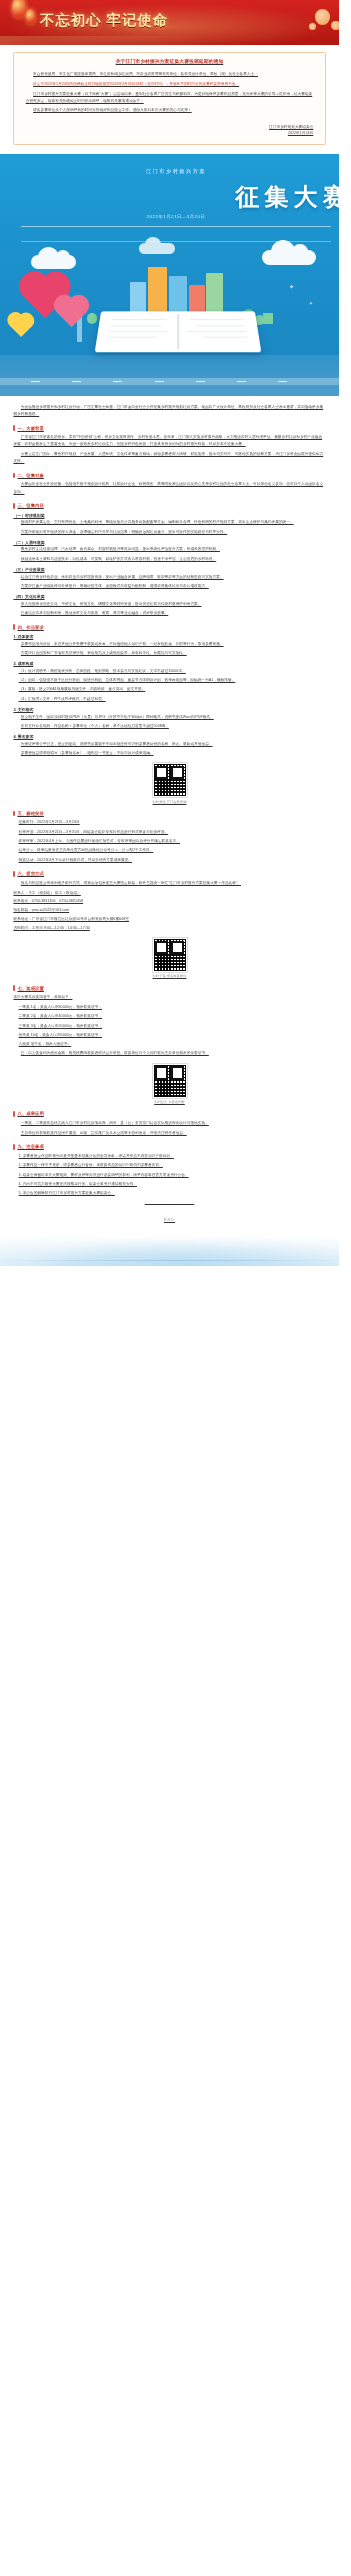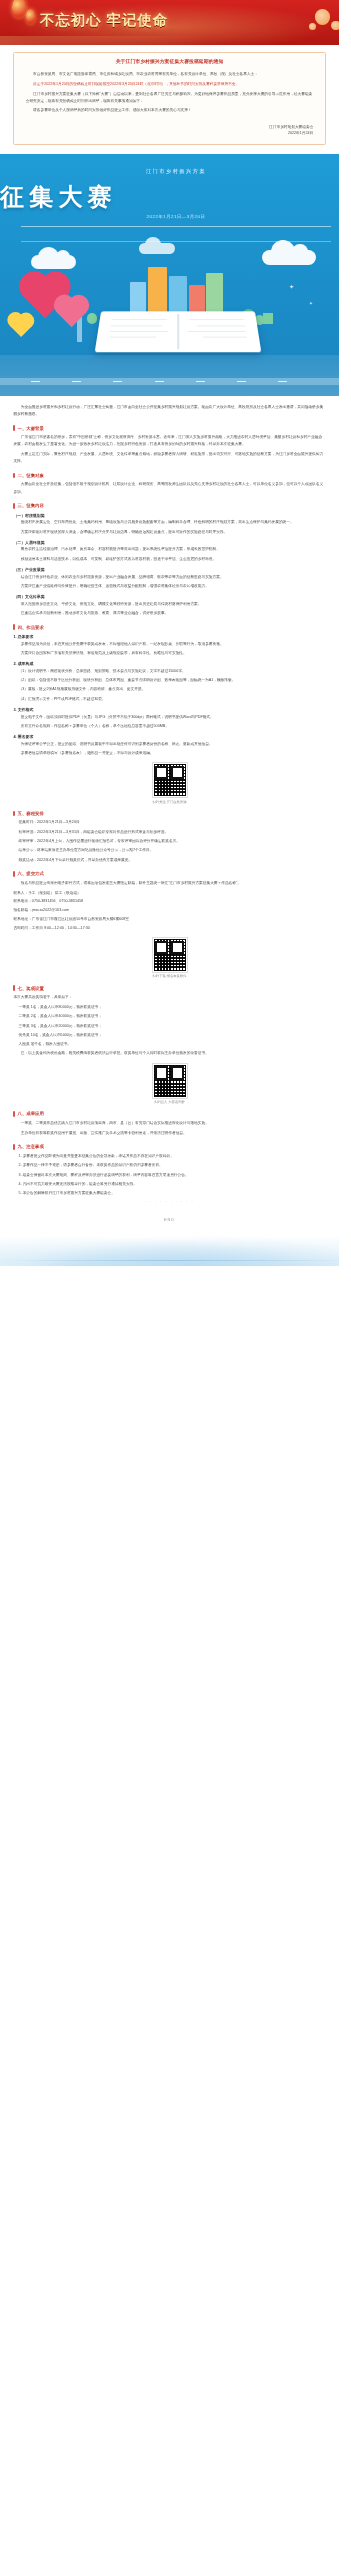--- a/index.html
+++ b/index.html
@@ -3,21 +3,21 @@
 <meta charset="utf-8">
 <style>
   * { box-sizing: border-box; }
   html, body { margin: 0; padding: 0; }
   body {
     width: 352px;
     background: #ffffff;
     font-family: "Liberation Sans", sans-serif;
     color: #333;
   }
-  .page { width: 339px; position: relative; overflow: hidden; }
+  .page { width: 339px; position: relative; overflow: hidden; text-decoration: underline; }
 
   
   .top-banner {
     position: relative;
     width: 352px;
     height: 45px;
     background: linear-gradient(180deg, #d4231f 0%, #b01610 100%);
     overflow: hidden;
   }
   .top-banner .glow {
@@ -86,21 +86,21 @@
     width: 352px;
     height: 242px;
     background: linear-gradient(180deg,#1f9cd6 0%, #1b8ec9 55%, #1a84bf 100%);
     overflow: hidden;
   }
   .hero .sub {
     position: absolute; top: 13.4px; left: 0; right: 0; text-align: center;
     color: #e8f6ff; font-size: 5.2px; letter-spacing: 1.5px;
   }
   .hero .title {
-    position: absolute; top: 27px; left: 0; right: 0; text-align: left;
+    position: absolute; top: 27px; left: 0; right: 0; text-align: right;
     color: #ffffff; font-size: 24px; font-weight: bold; letter-spacing: 5.2px;
     text-shadow: 0 1.5px 3.1px rgba(0,60,100,.35);
   }
   .hero .daterange {
     position: absolute; top: 60px; left: 0; right: 0; text-align: center;
     color: #cfeaff; font-size: 4.4px; letter-spacing: 0.5px;
   }
   .hero .bridge {
     position: absolute; top: 72px; left: 20.6px; right: 20.6px; height: 27px;
     border-top: 1.5px solid rgba(255,255,255,.55);

